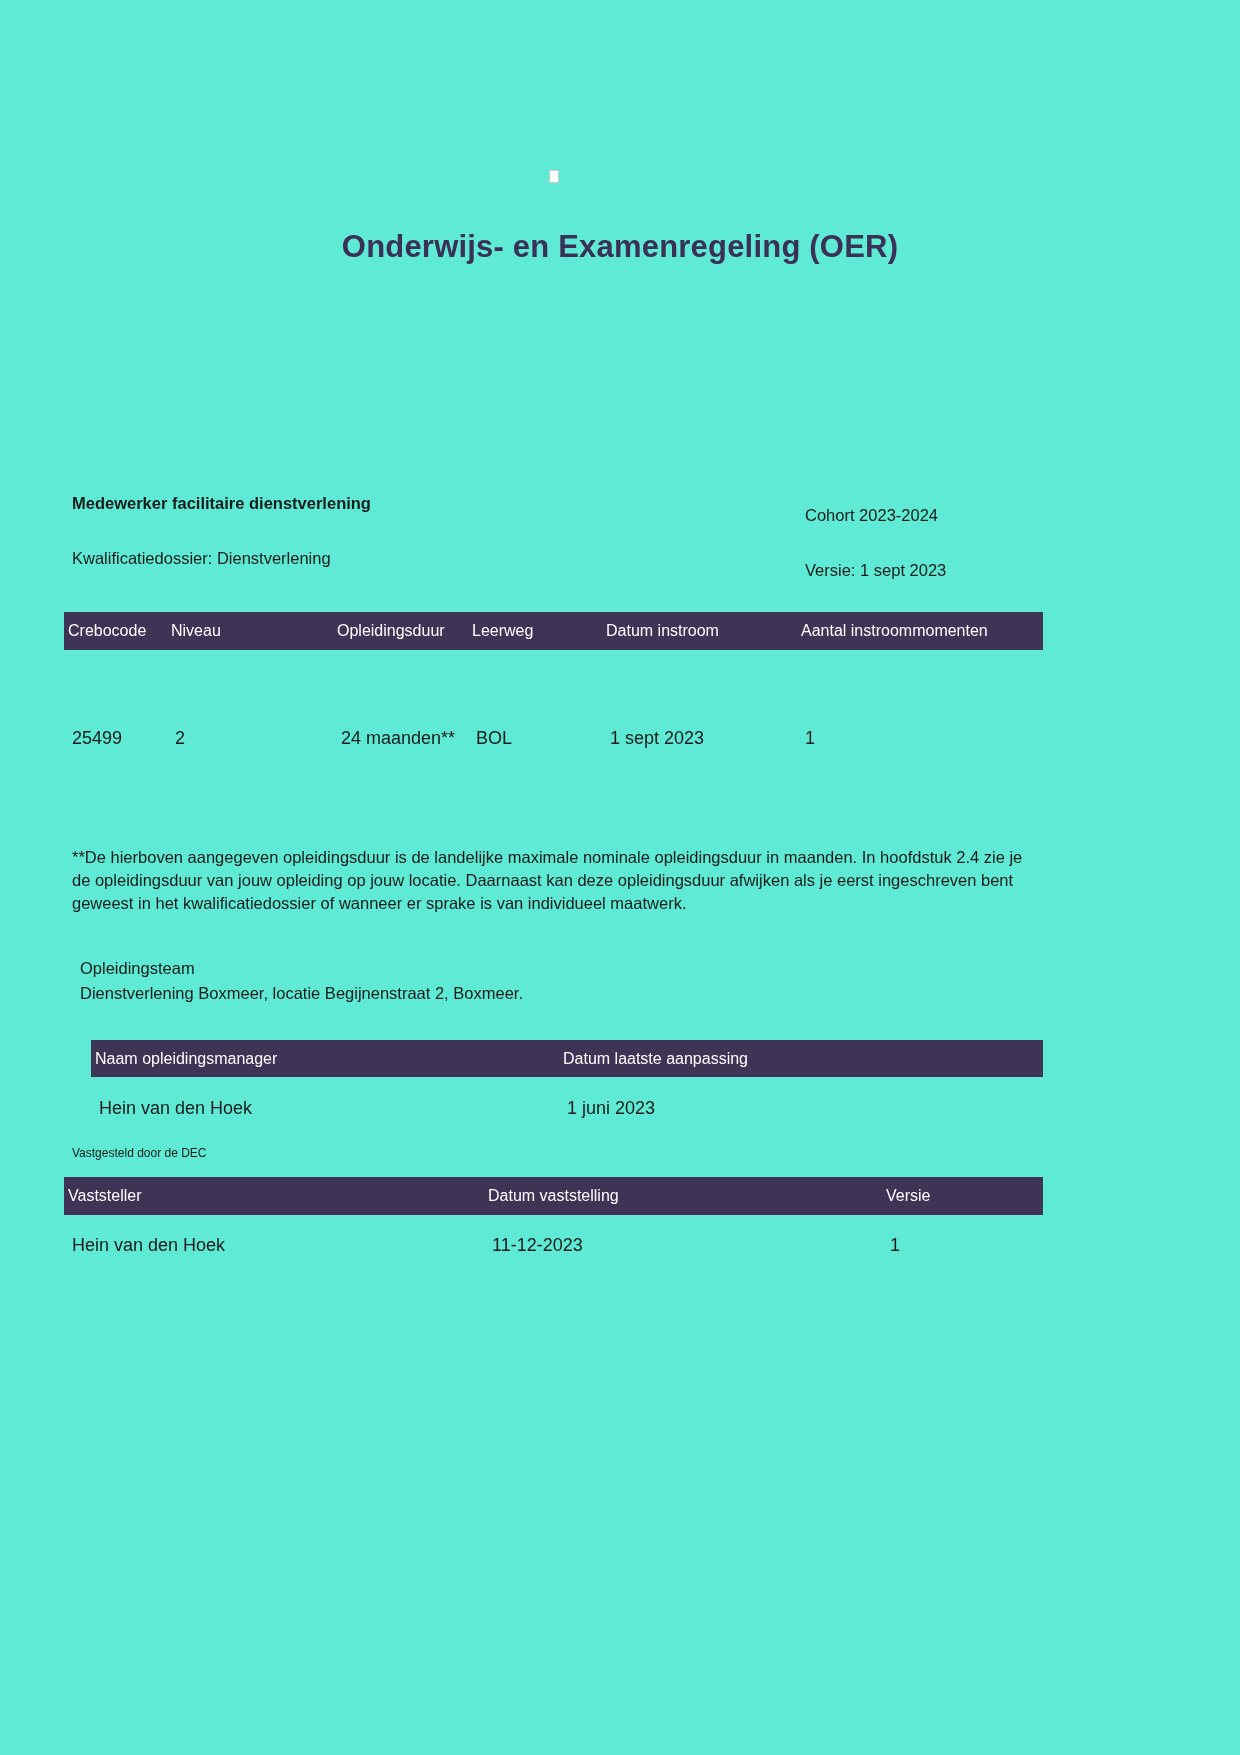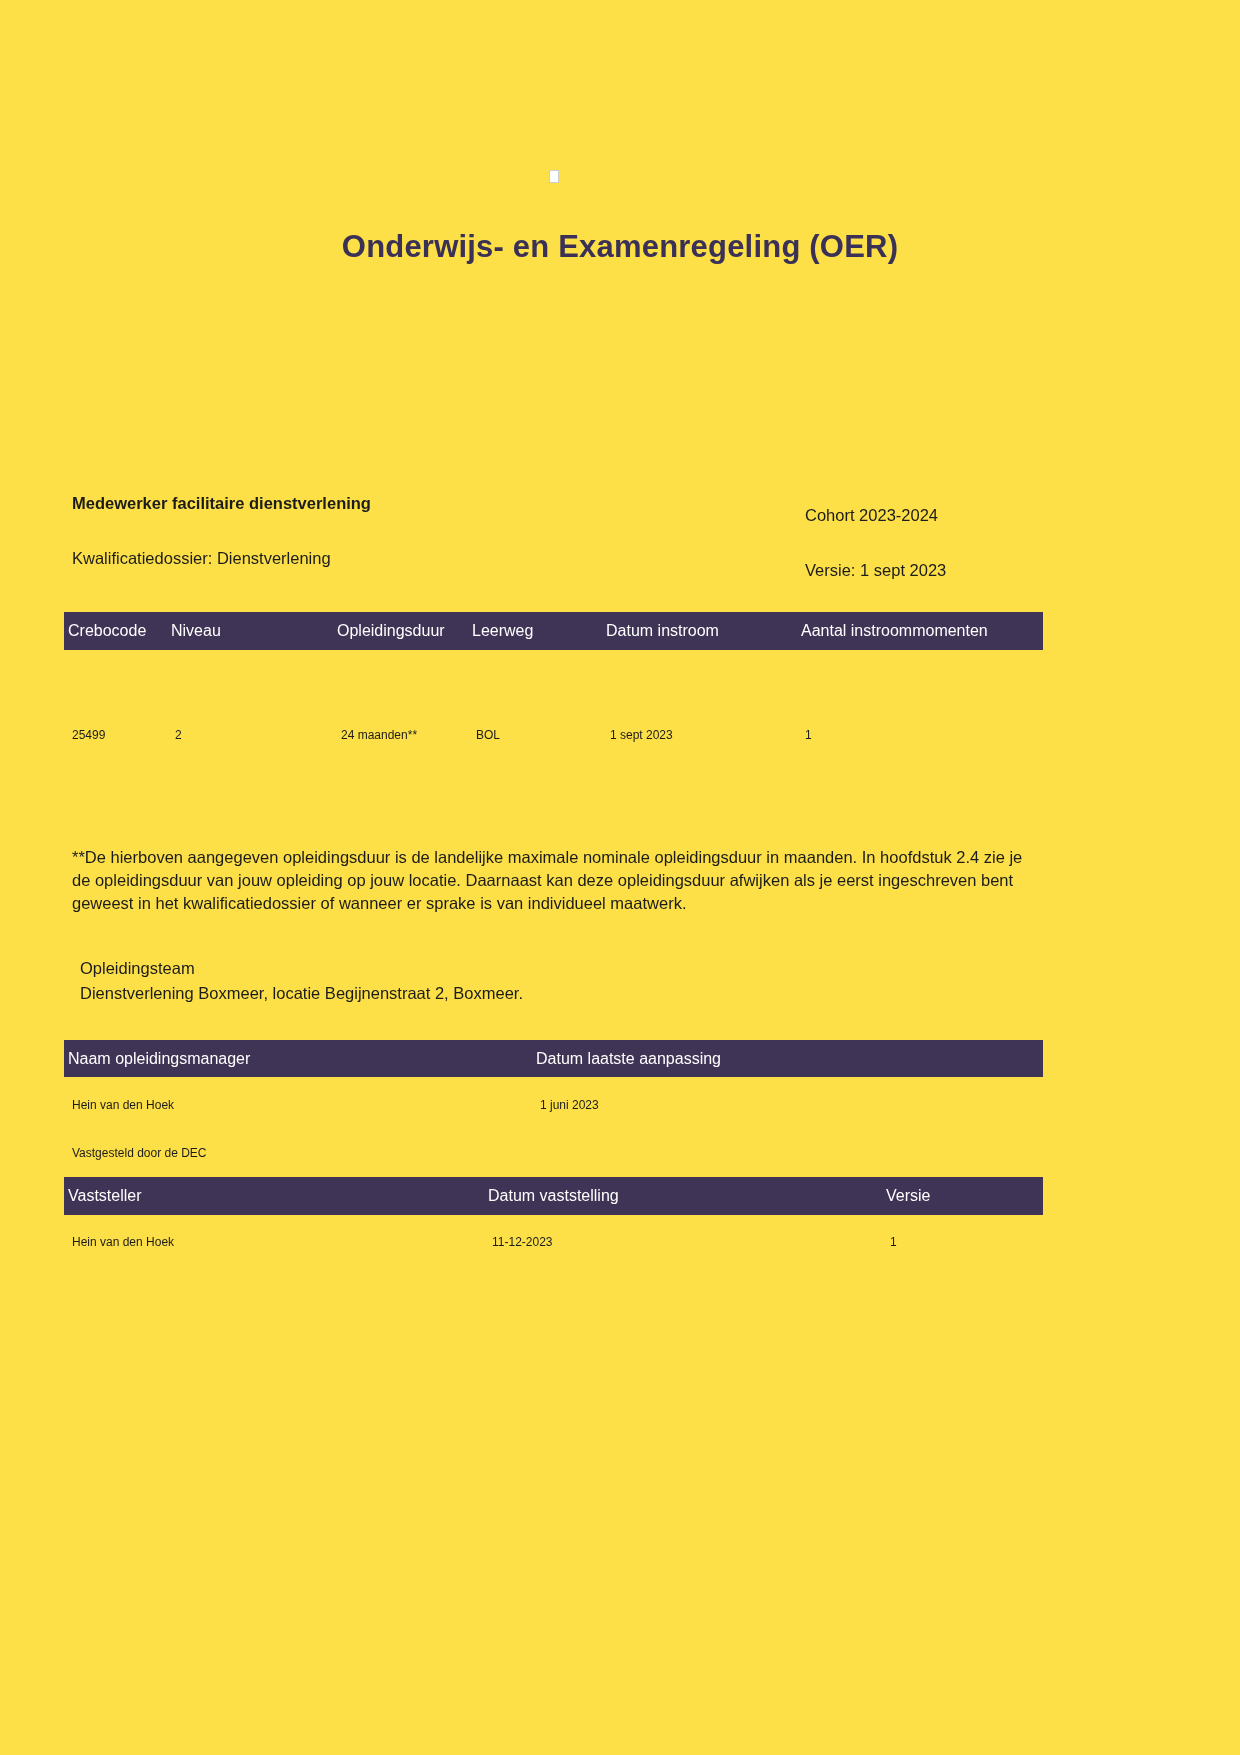--- a/index.html
+++ b/index.html
@@ -1,20 +1,20 @@
 <!DOCTYPE html>
 <html><head>
 <meta charset="utf-8">
 <style>
   html, body { margin: 0; padding: 0; background: #ffffff; }
   .page {
     position: relative;
     width: 1240px;
     height: 1755px;
-    background: #fde047;
+    background: #5eead4;
     font-family: "Liberation Sans", sans-serif;
     color: #1c1c1c;
     overflow: hidden;
   }
   .img-placeholder {
     position: absolute;
     left: 549px; top: 170px;
     width: 8px; height: 11px;
     border: 1px solid #cccccc;
     background: #ffffff;
@@ -37,21 +37,21 @@
   .bold { font-weight: 700; }
 
   .tbl { position: absolute; left: 64px; width: 979px; }
   .tbl-head {
     display: grid;
     background: #3f3356;
     color: #ffffff;
     font-size: 16px;
   }
   .tbl-head > div { padding-left: 4px; height: 38px; line-height: 38px; overflow: hidden; white-space: nowrap; }
-  .tbl-body { display: grid; font-size: 12px; }
+  .tbl-body { display: grid; font-size: 18px; }
   .tbl-body > div { padding-left: 8px; white-space: nowrap; }
 
   .tbl-program { top: 612px; }
   .tbl-program .tbl-head, .tbl-program .tbl-body {
     grid-template-columns: 103px 166px 135px 134px 195px 1fr;
   }
   .tbl-program .tbl-body > div { padding-top: 78px; }
 
   .footnote {
     position: absolute;
@@ -65,20 +65,21 @@
     position: absolute;
     left: 72px; top: 956px;
     font-size: 16.5px;
     line-height: 25px;
     margin-left: 8px;
   }
 
   .tbl-manager { top: 1040px; }
   .tbl-manager .tbl-head, .tbl-manager .tbl-body {
     grid-template-columns: 468px 1fr;
+    margin-left: 27px;
   }
   .tbl-manager .tbl-head > div { height: 37px; line-height: 37px; }
   .tbl-manager .tbl-body > div { padding-top: 21px; }
 
   .dec-label {
     position: absolute;
     left: 72px; top: 1146px;
     font-size: 12px;
   }
 

